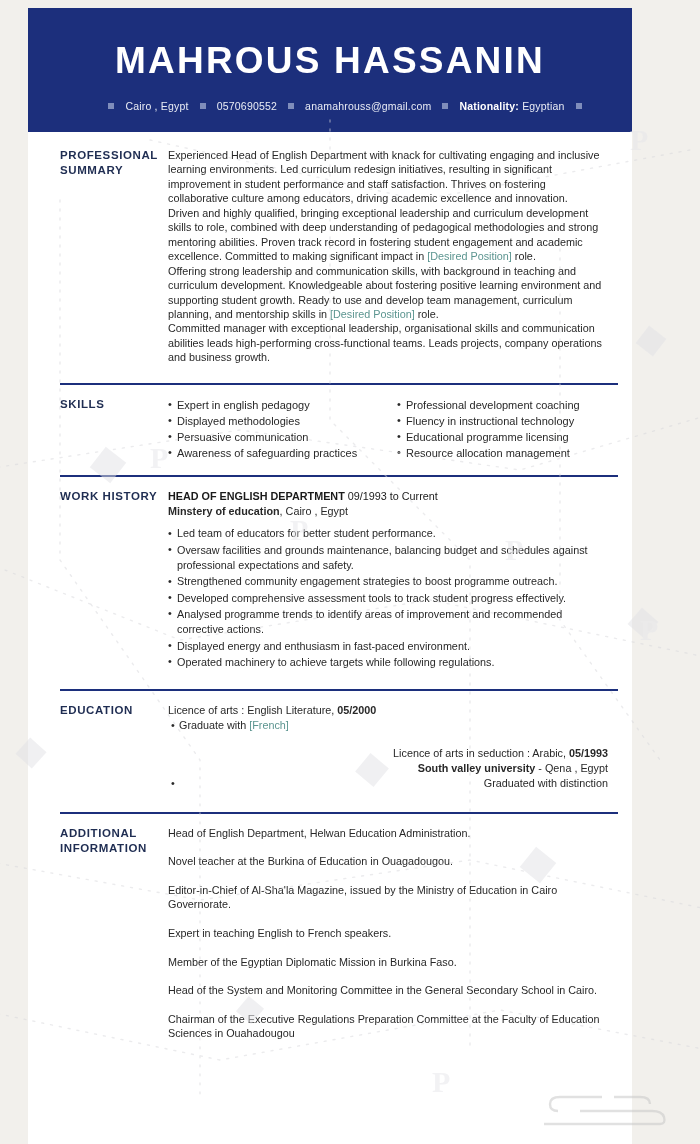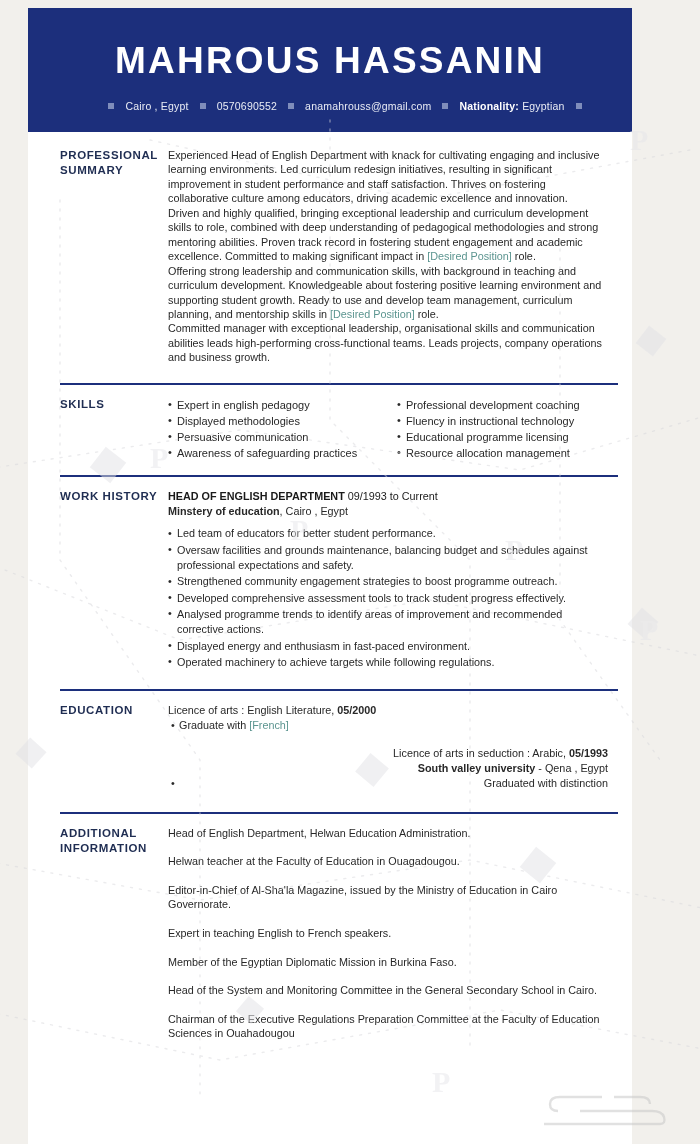--- a/index.html
+++ b/index.html
@@ -334,21 +334,21 @@
 
     <div class="divider"></div>
     <div class="section gap-addl">
       <div class="sec-row">
         <div class="sec-title">
           <div>ADDITIONAL</div>
           <div>INFORMATION</div>
         </div>
         <div class="sec-body addl">
           <p>Head of English Department, Helwan Education Administration.</p>
-          <p>Helwan teacher at the Faculty of Education in Ouagadougou.</p>
+          <p>Novel teacher at the Burkina of Education in Ouagadougou.</p>
           <p>Editor-in-Chief of Al-Sha'la Magazine, issued by the Ministry of Education in Cairo Governorate.</p>
           <p>Expert in teaching English to French speakers.</p>
           <p>Member of the Egyptian Diplomatic Mission in Burkina Faso.</p>
           <p>Head of the System and Monitoring Committee in the General Secondary School in Cairo.</p>
           <p>Chairman of the Executive Regulations Preparation Committee at the Faculty of Education Sciences in Ouahadougou</p>
         </div>
       </div>
     </div>
 
   </div>

